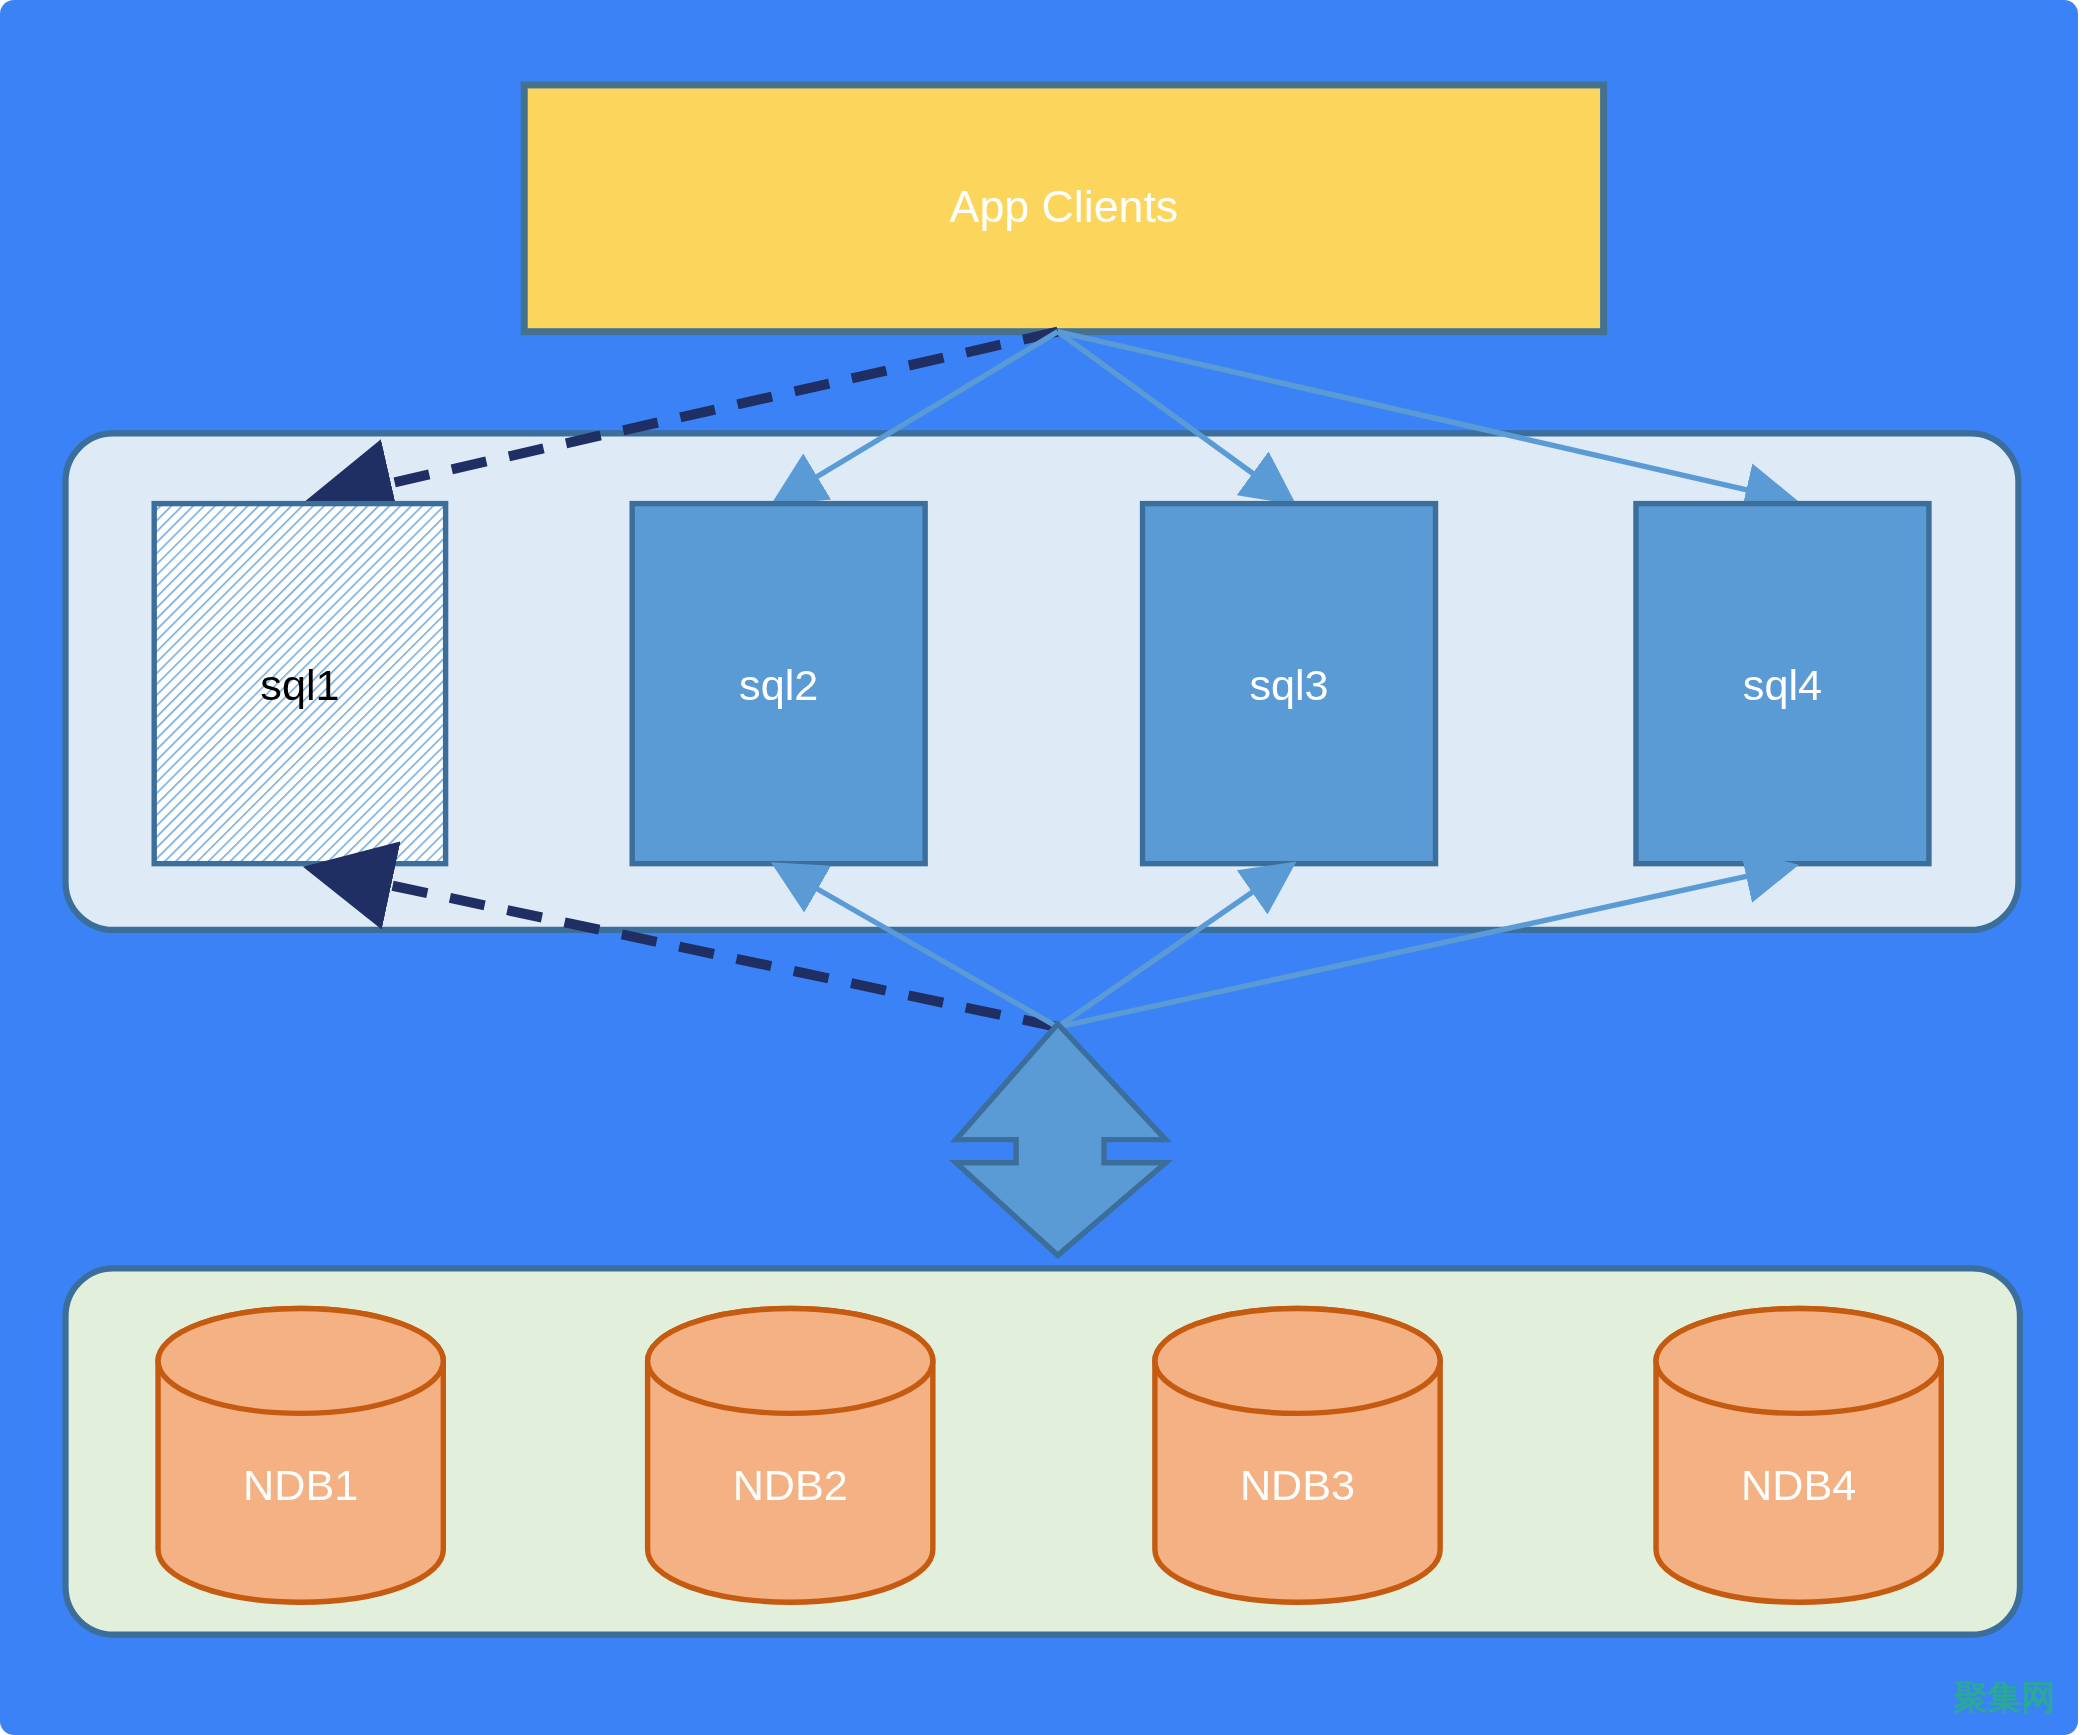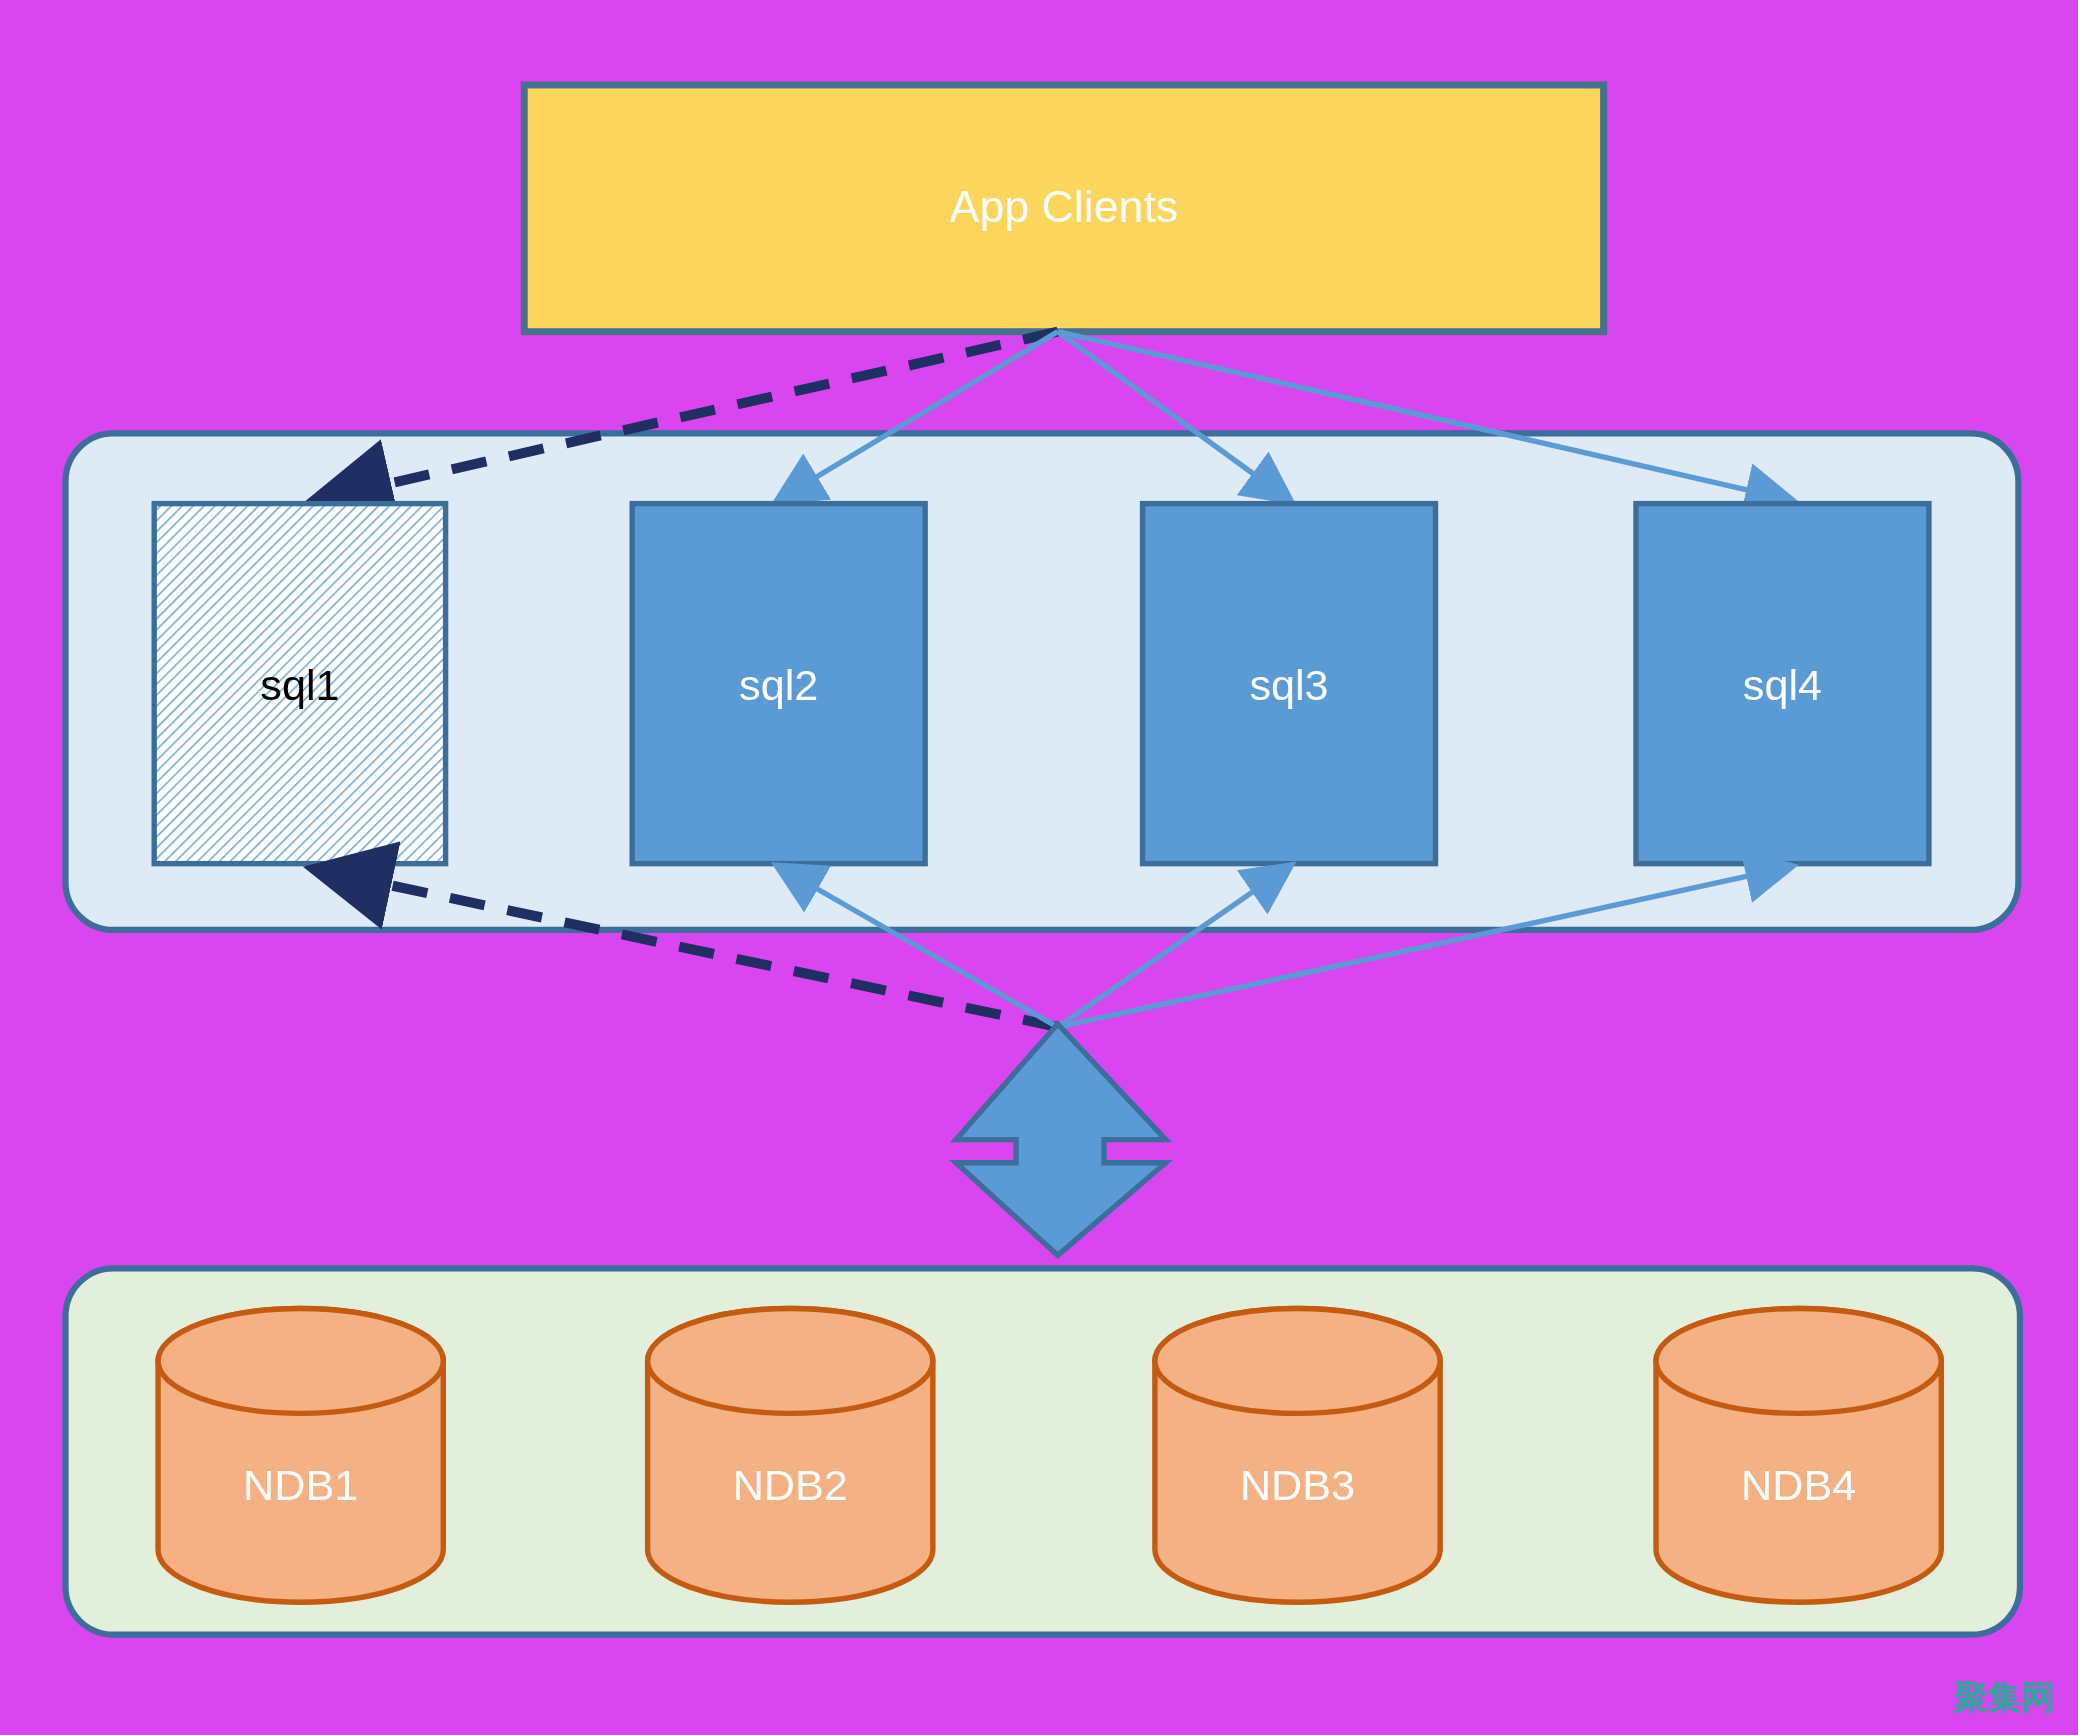--- a/index.html
+++ b/index.html
@@ -13,21 +13,22 @@
     height: 1735px;
     position: relative;
     overflow: hidden;
     font-family: "Liberation Sans", sans-serif;
   }
   #stage {
     position: absolute;
     left: 0; top: 0;
     width: 2078px;
     height: 1735px;
-    background: #d946ef;
+    background: #3b82f6;
+    border-radius: 14px;
   }
   #diagram-svg {
     position: absolute;
     left: 0; top: 0;
     width: 2097px;
     height: 1735px;
     display: block;
   }
   
   .lbl {

